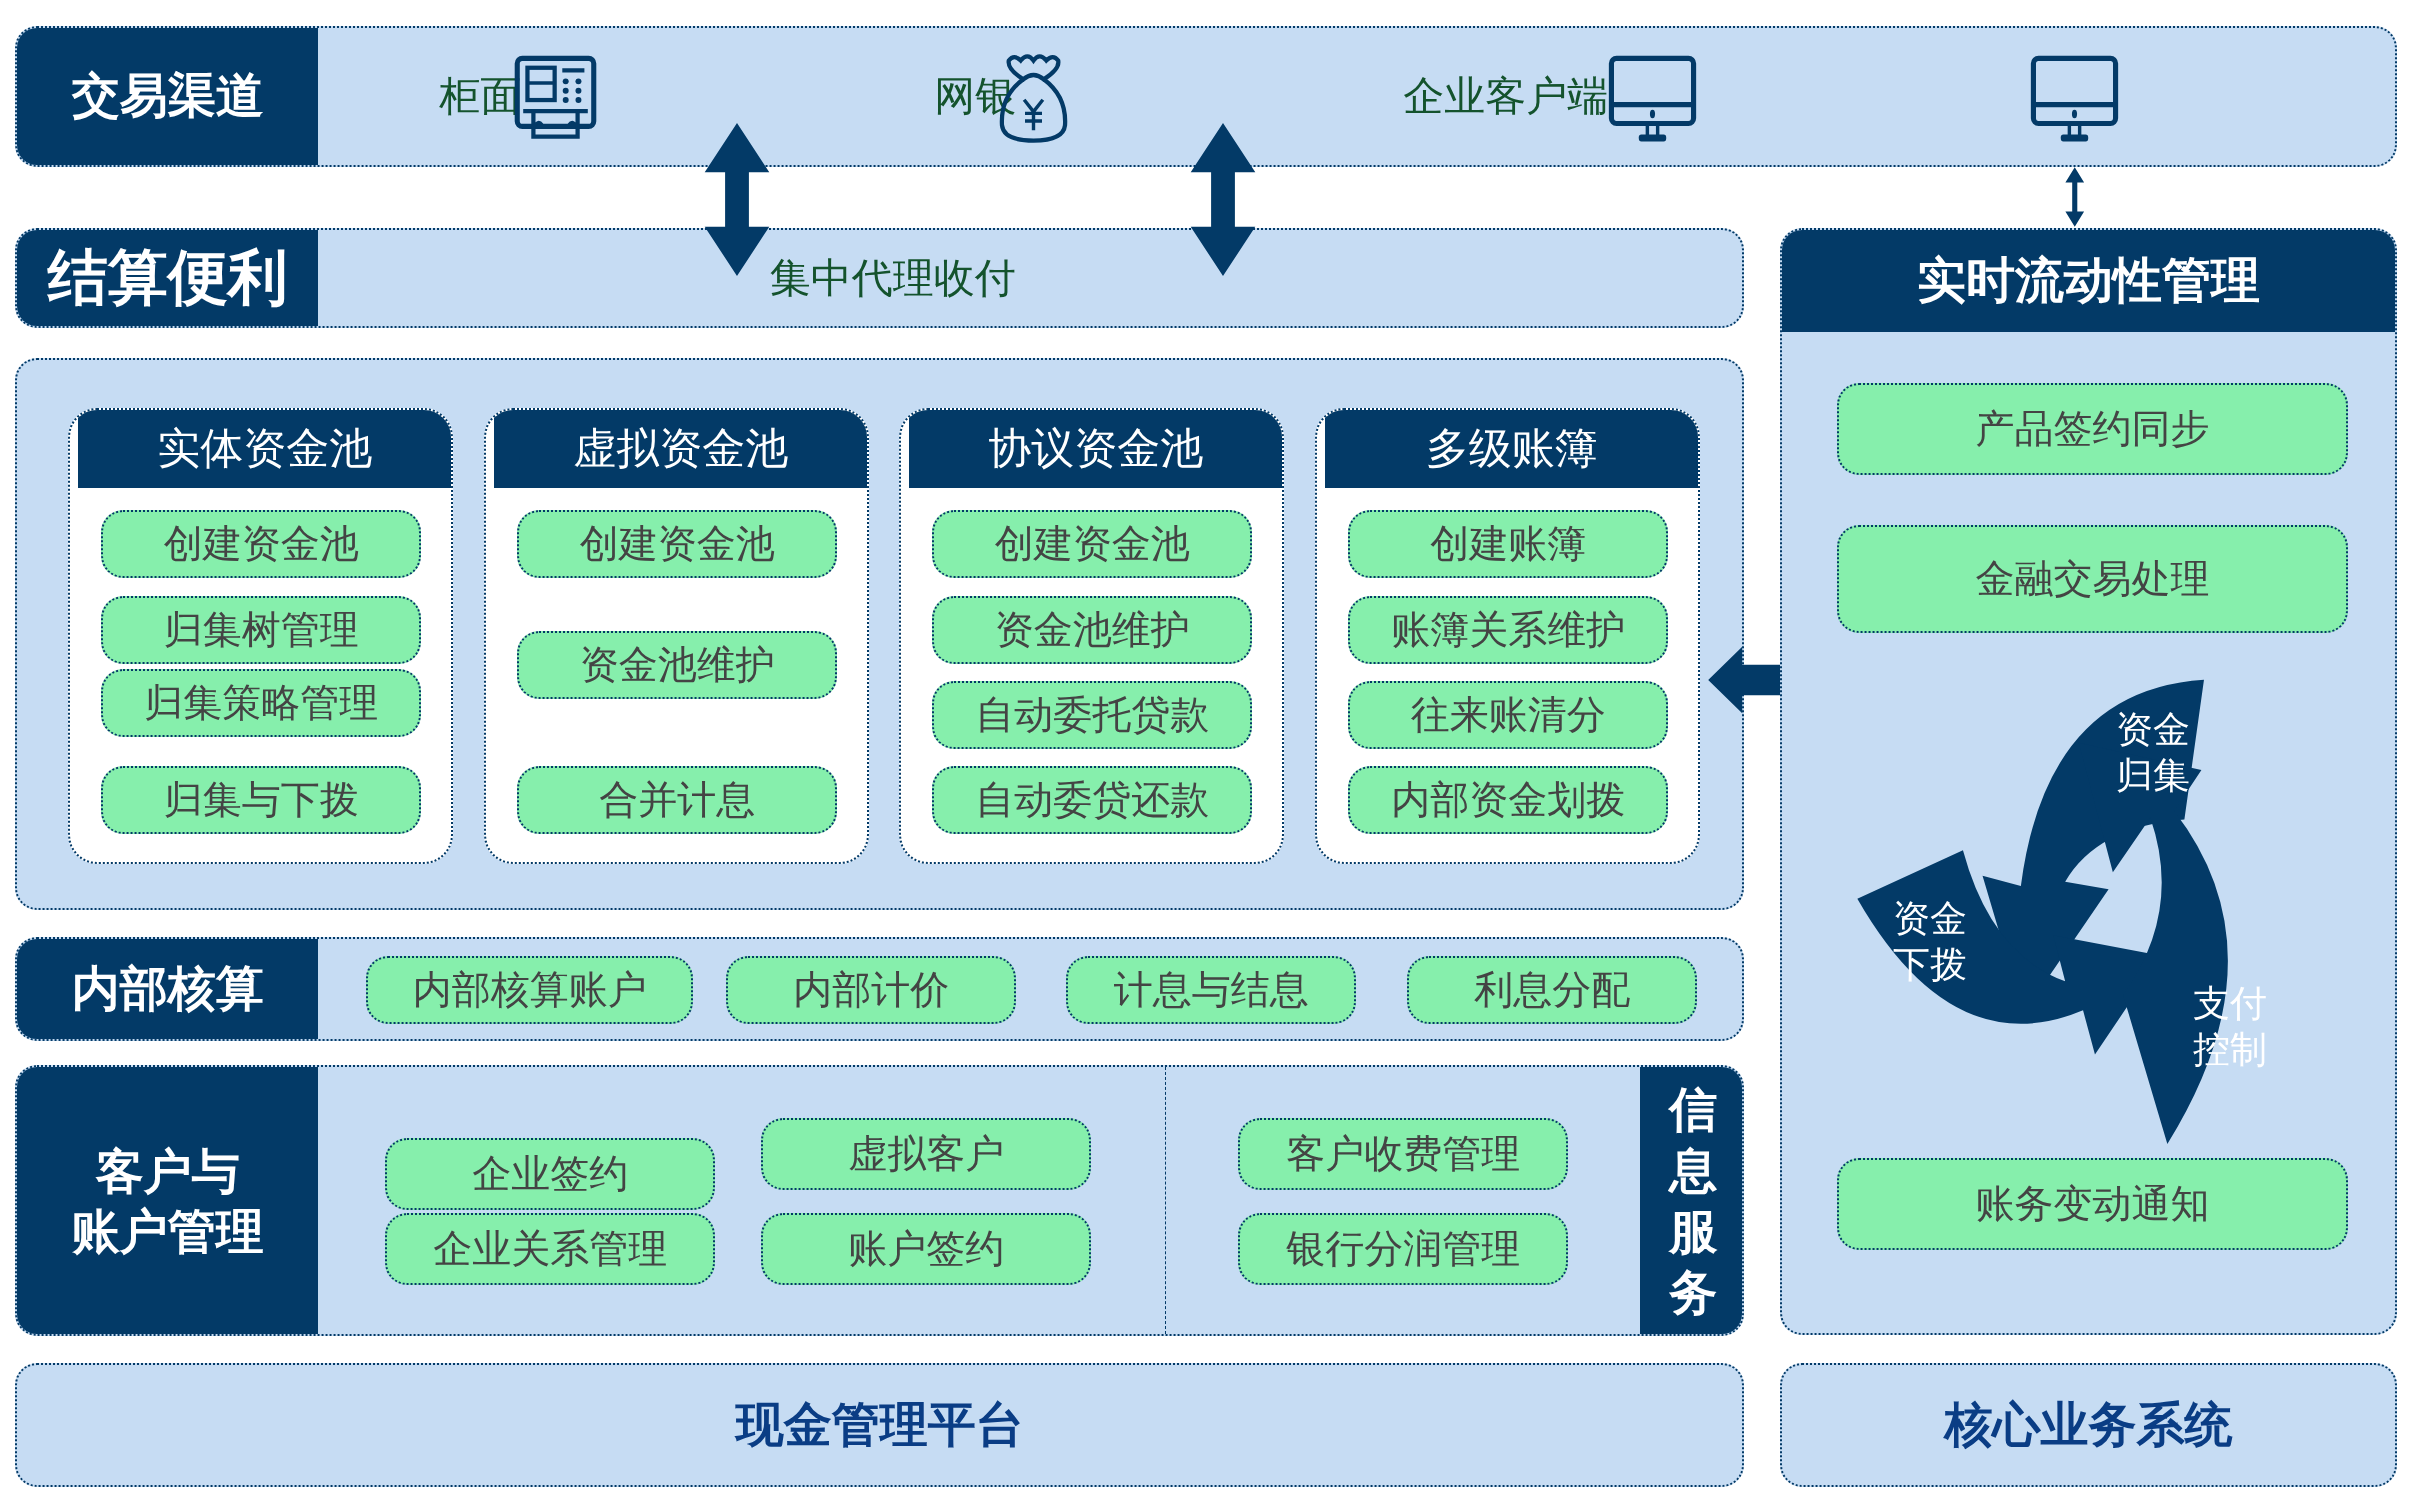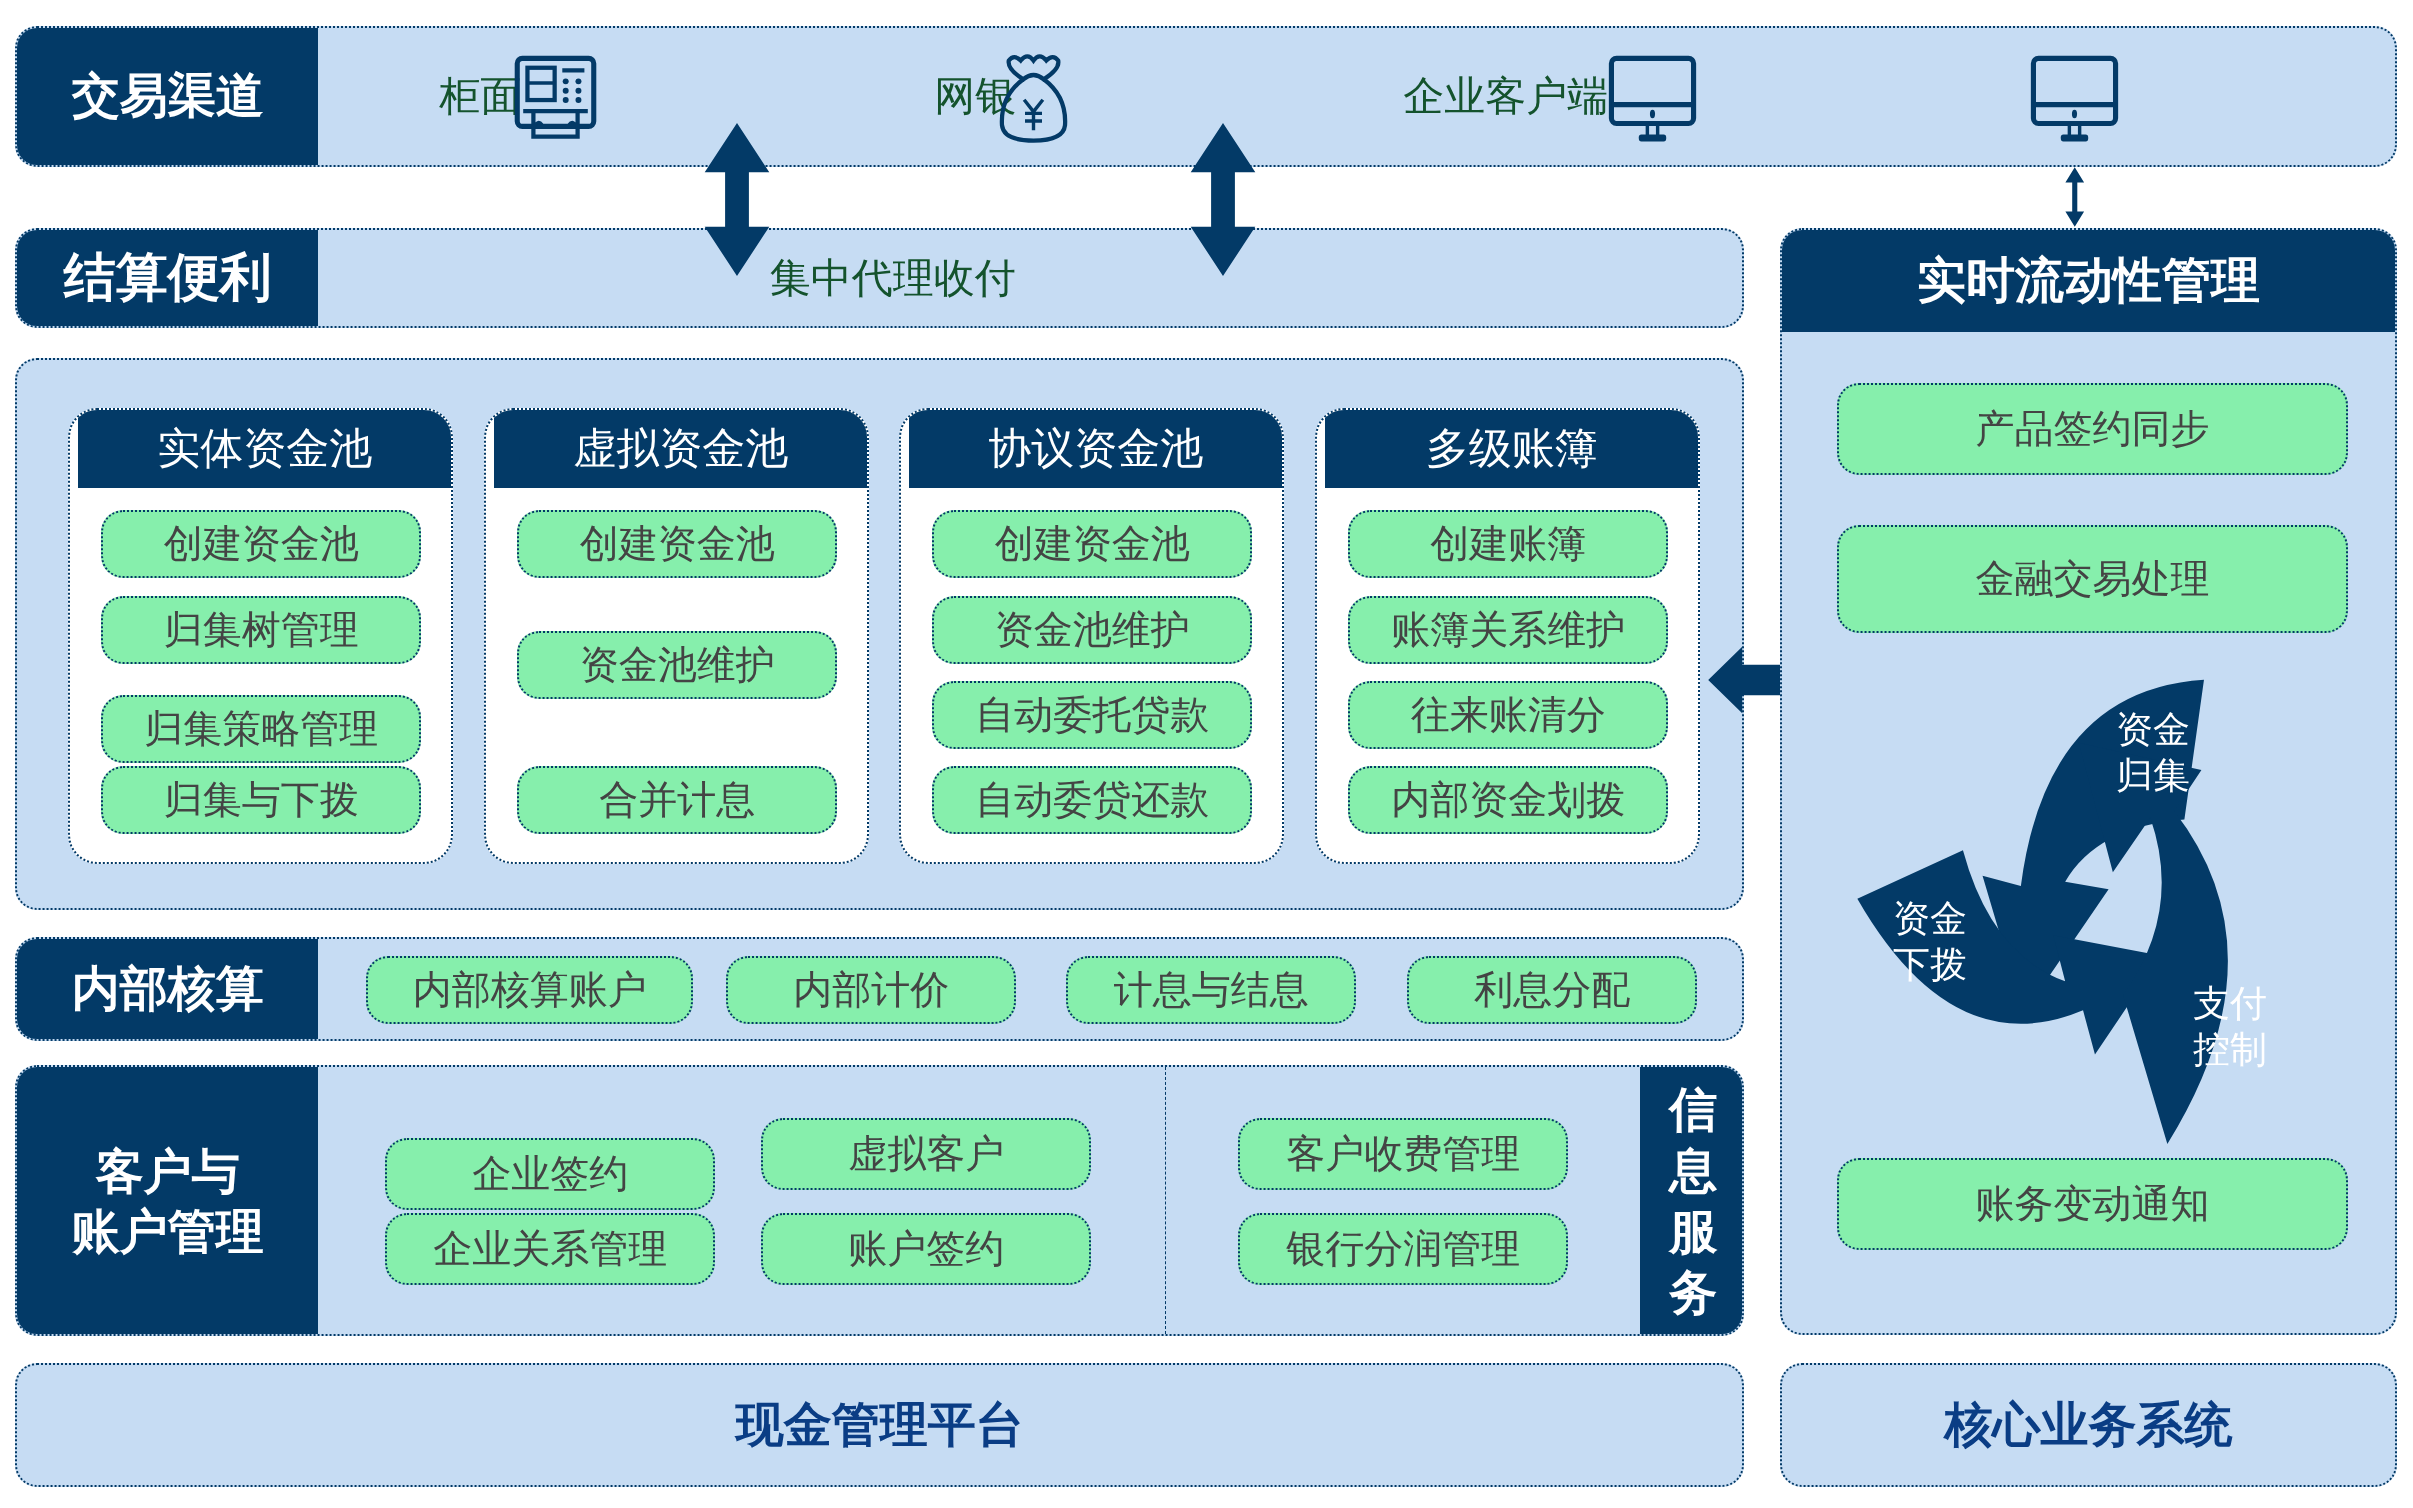--- a/index.html
+++ b/index.html
@@ -71,21 +71,21 @@
       <line x1="4" y1="58" x2="100" y2="58" stroke="#033a67" stroke-width="6"></line>
       <ellipse cx="52" cy="69" rx="3" ry="5" fill="#033a67"></ellipse>
       <rect x="44" y="80" width="4" height="14" fill="#033a67"></rect>
         <rect x="56" y="80" width="4" height="14" fill="#033a67"></rect>
       <rect x="36" y="93" width="32" height="8" rx="3" fill="#033a67"></rect>
     </svg>
   </div>
 </div>
 
 <div class="abs panel" style="left:15.3px;top:228px;width:1729px;height:100px;overflow:hidden;">
-  <div class="abs dark lbl" style="left:0;top:0;width:301px;height:100%;font-size:52px;">结算便利</div>
+  <div class="abs dark lbl" style="left:0;top:0;width:301px;height:100%;font-size:60px;">结算便利</div>
   <div class="abs gray center" style="left:301px;top:0;right:0;height:100%;font-size:41px;padding-right:315px;">集中代理收付</div>
 </div>
 
 <div class="abs" style="left:703px;top:123px;">
   <svg width="68" height="153" viewBox="0 0 80 180">
     <polygon points="40,0 78,58 54,58 54,122 78,122 40,180 2,122 26,122 26,58 2,58" fill="#033a67"></polygon>
   </svg>
 </div>
 <div class="abs" style="left:1189px;top:123px;">
   <svg width="68" height="153" viewBox="0 0 80 180">
@@ -97,21 +97,21 @@
     <polygon points="15,0 26,18 18,18 18,52 26,52 15,70 4,52 12,52 12,18 4,18" fill="#033a67"></polygon>
   </svg>
 </div>
 
 <div class="abs panel" style="left:15.3px;top:358px;width:1729px;height:552px;">
 
   <div class="abs pool" style="left:51px;top:48px;width:385px;height:456px;">
     <div class="pool-head">实体资金池</div>
     <div class="abs chip" style="left:31px;top:100px;width:320px;height:68px;">创建资金池</div>
     <div class="abs chip" style="left:31px;top:186px;width:320px;height:68px;">归集树管理</div>
-    <div class="abs chip" style="left:31px;top:285px;width:320px;height:68px;">归集策略管理</div>
+    <div class="abs chip" style="left:31px;top:259px;width:320px;height:68px;">归集策略管理</div>
     <div class="abs chip" style="left:31px;top:356px;width:320px;height:68px;">归集与下拨</div>
   </div>
 
   <div class="abs pool" style="left:467px;top:48px;width:385px;height:456px;">
     <div class="pool-head">虚拟资金池</div>
     <div class="abs chip" style="left:31px;top:100px;width:320px;height:68px;">创建资金池</div>
     <div class="abs chip" style="left:31px;top:221px;width:320px;height:68px;">资金池维护</div>
     <div class="abs chip" style="left:31px;top:356px;width:320px;height:68px;">合并计息</div>
   </div>
 

